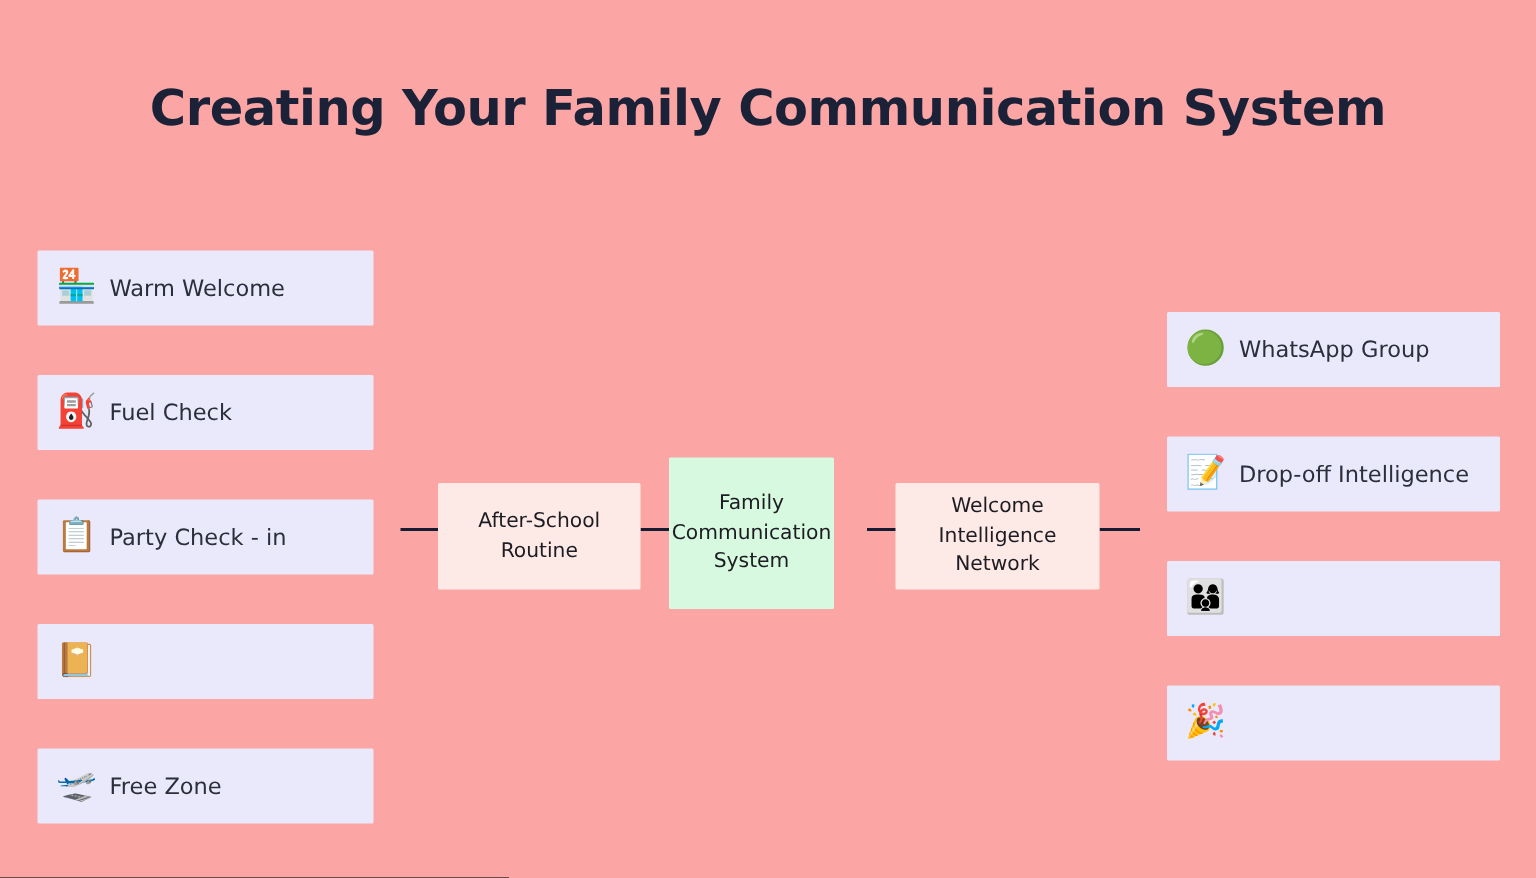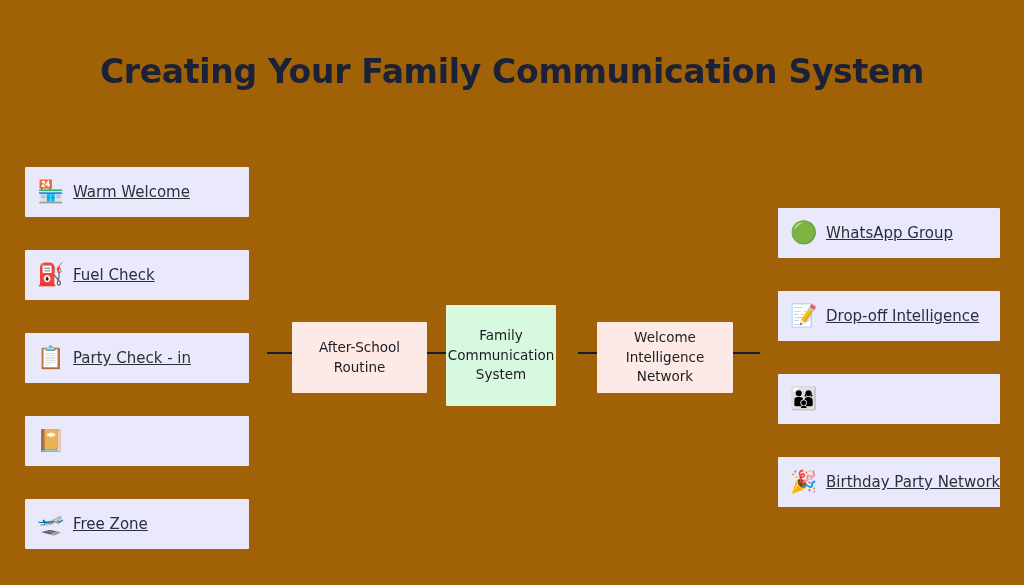--- a/index.html
+++ b/index.html
@@ -13,21 +13,21 @@
 
   body {
     font-family: "Liberation Sans", sans-serif;
     position: relative;
   }
 
   #canvas {
     position: relative;
     width: 1024px;
     height: 585px;
-    background: #a16207;
+    background: #fca5a5;
   }
 
   
   #page-title {
     position: absolute;
     left: 0;
     top: 52px;
     width: 1024px;
     text-align: center;
     font-size: 33px;
@@ -57,21 +57,20 @@
     text-align: center;
     font-family: "DejaVu Sans", sans-serif;
   }
 
   .card .card-label {
     font-size: 15px;
     color: #2b2f3a;
     margin-left: 8px;
     white-space: nowrap;
     font-family: "DejaVu Sans", sans-serif;
-    text-decoration: underline;
   }
 
   
   .card.left  { left: 25px;  width: 224px; }
   
   .card.right { left: 778px; width: 222px; }
 
   
   .node {
     position: absolute;
@@ -150,21 +149,20 @@
     <span class="card-icon">📝</span>
     <span class="card-label">Drop-off Intelligence</span>
   </div>
 
   <div class="card right" style="top:374px;">
     <span class="card-icon">👨‍👩‍👦</span>
   </div>
 
   <div class="card right" style="top:457px;">
     <span class="card-icon">🎉</span>
-    <span class="card-label">Birthday Party Network</span>
   </div>
 
   <div class="connector" id="conn-left-col"></div>
   <div class="connector" id="conn-pink-green"></div>
   <div class="connector" id="conn-green-pink"></div>
   <div class="connector" id="conn-right-col"></div>
 
   <div class="node pink" id="node-after-school">After-School Routine</div>
 
   <div class="node green" id="node-center">Family Communication System</div>

